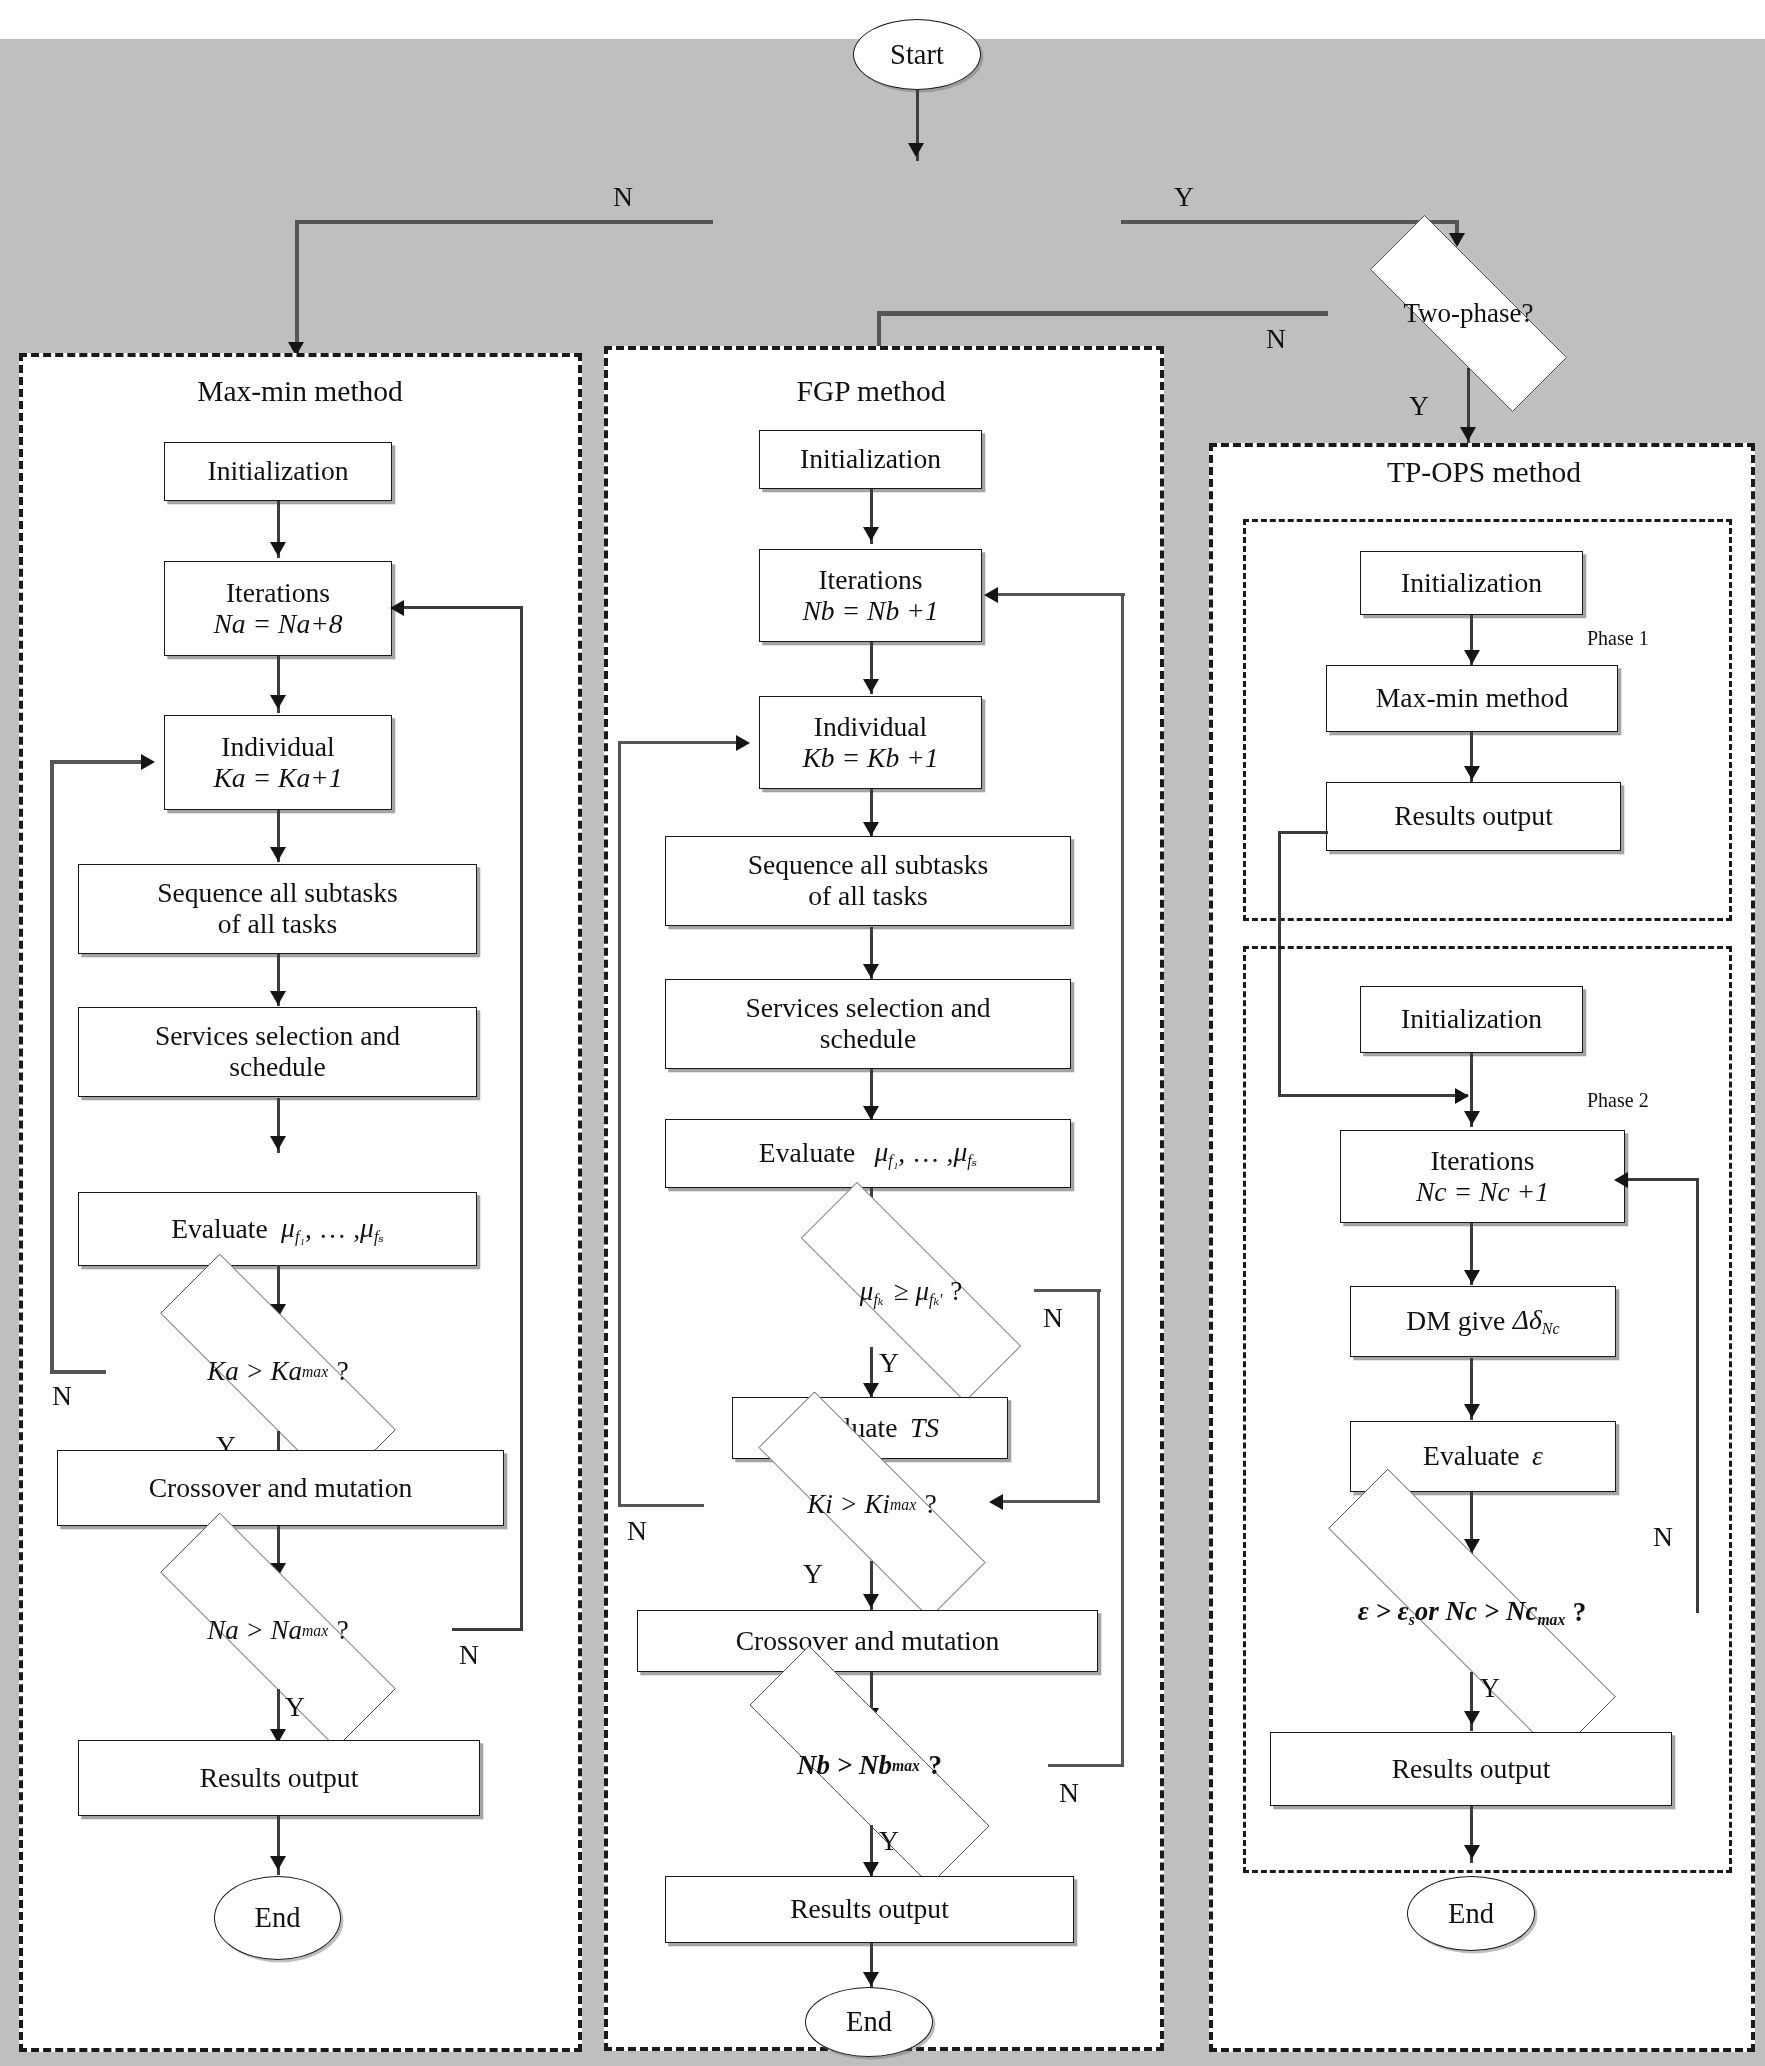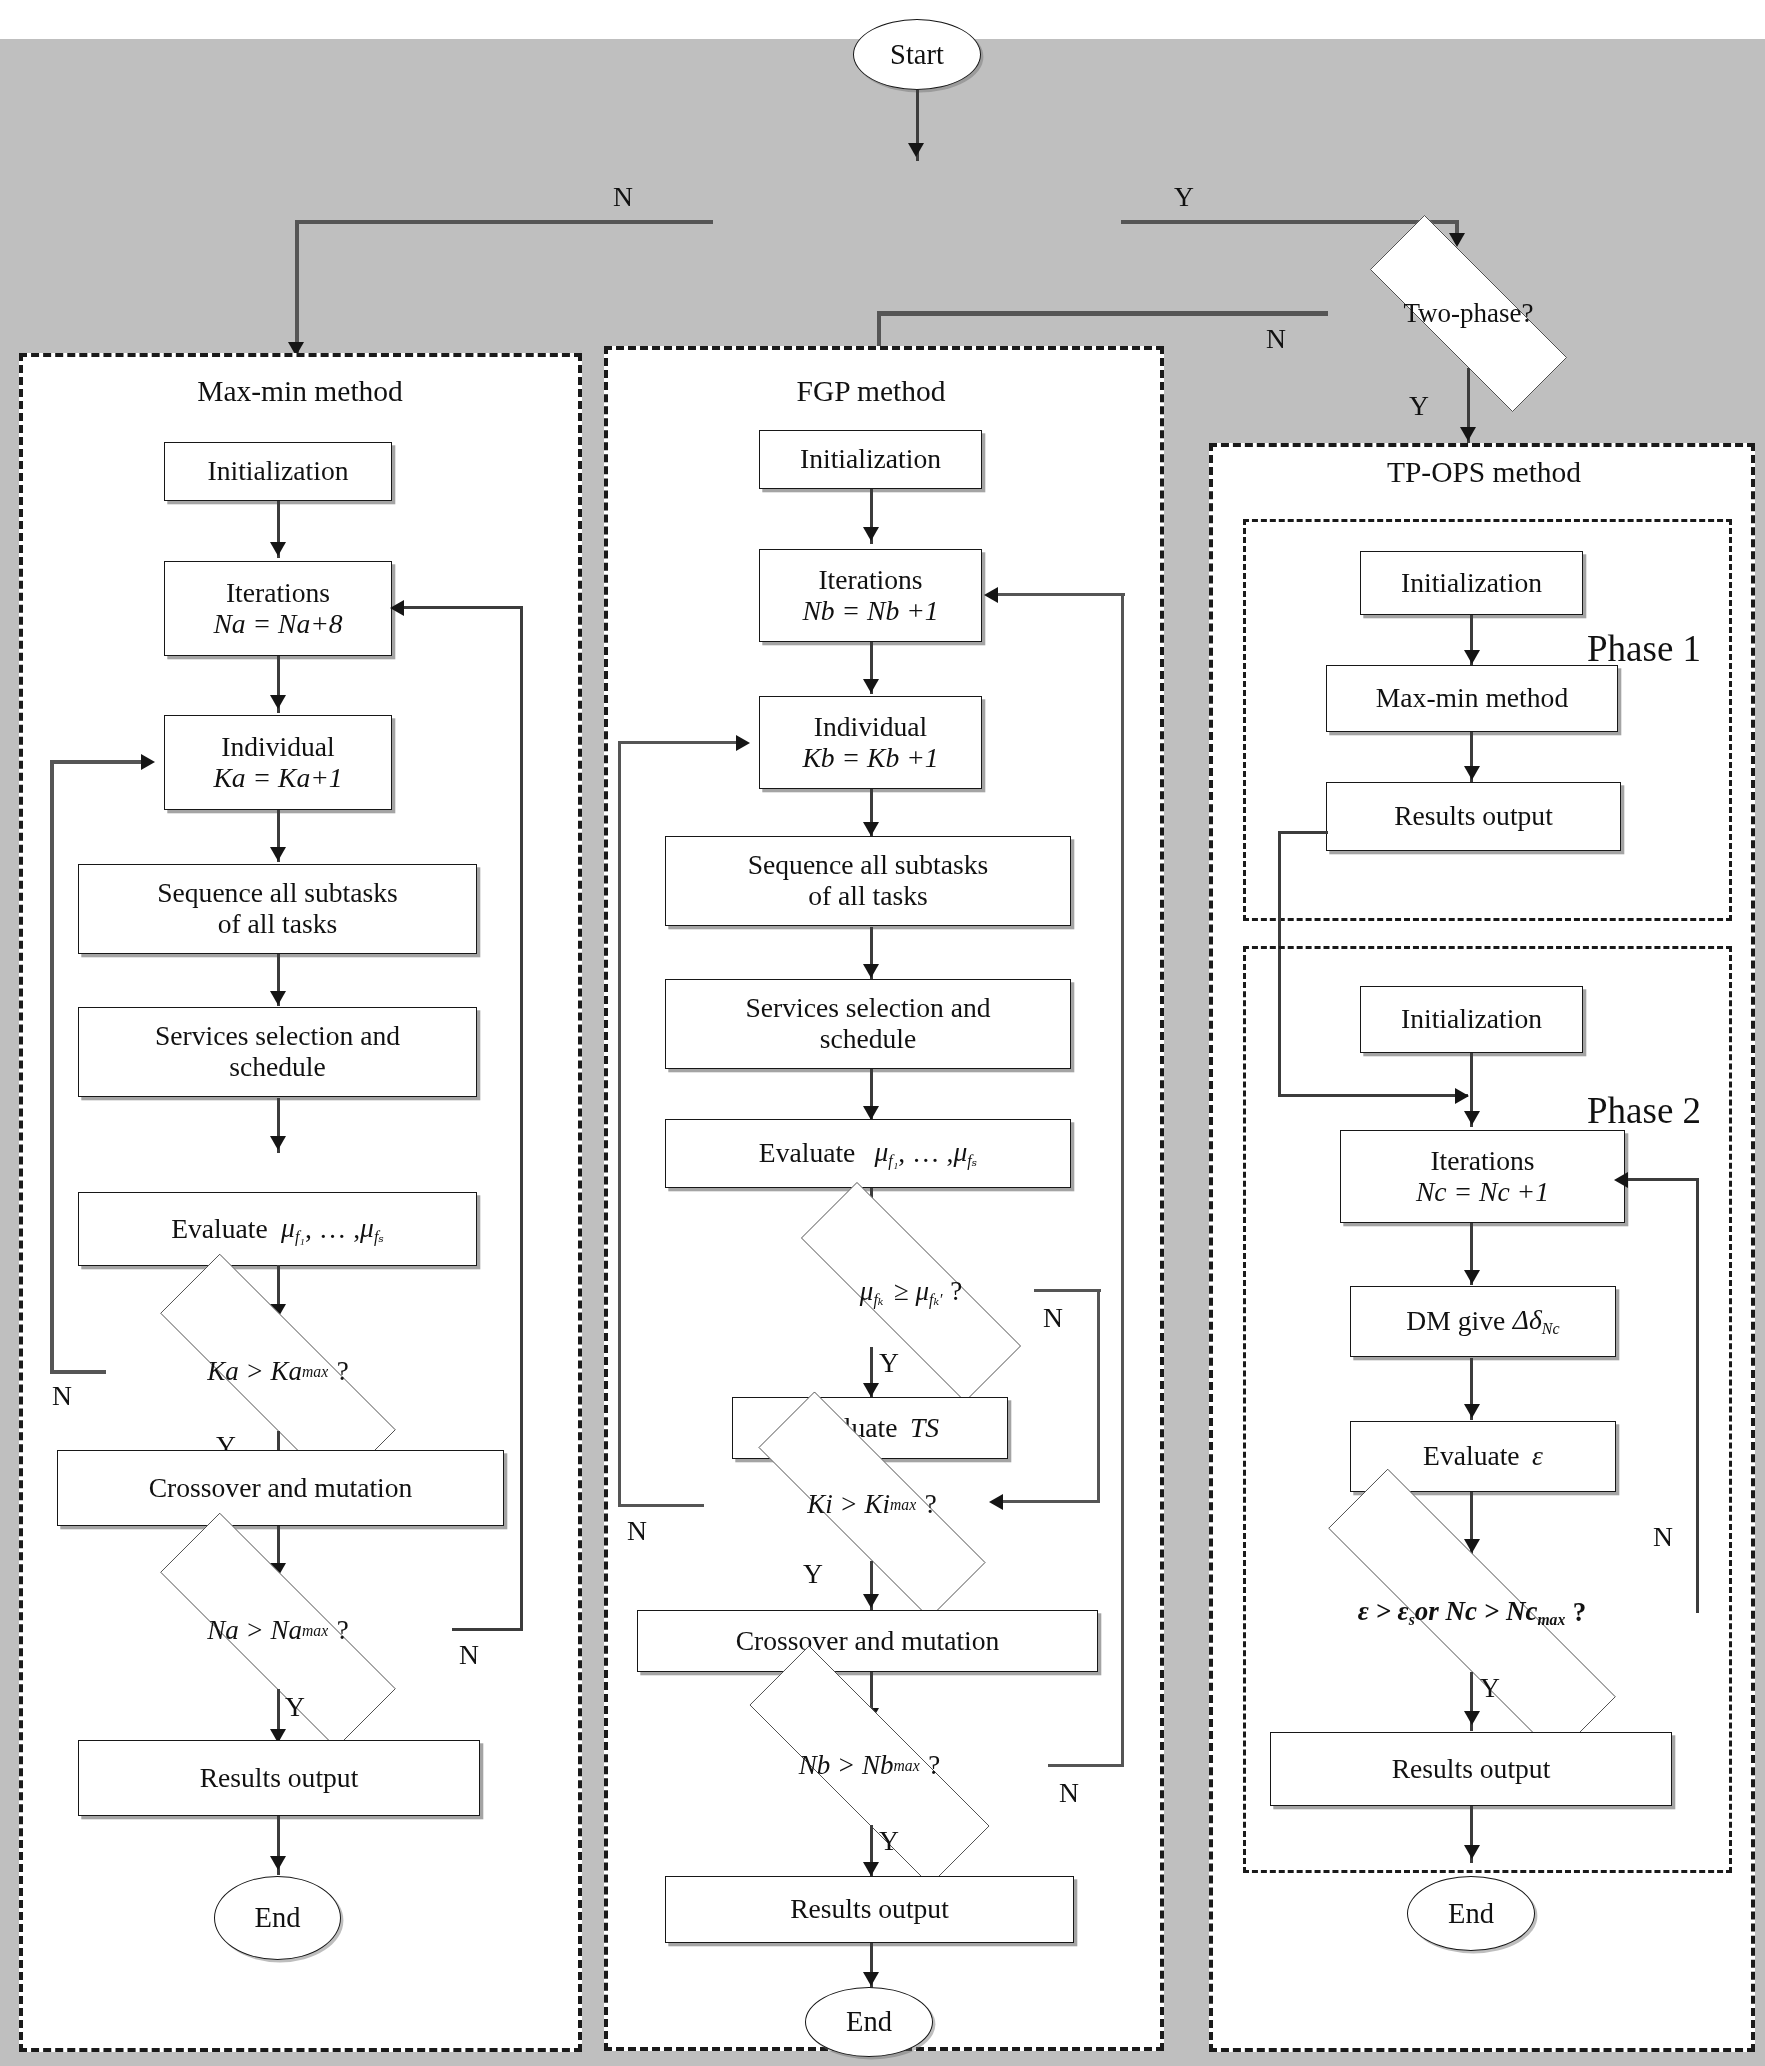--- a/index.html
+++ b/index.html
@@ -26,21 +26,21 @@
     border:3.3px dashed #1a1a1a;
     box-sizing:border-box;
   }
   .panel-title{
     position:absolute;
     font-size:29.5px;color:#111;
     text-align:center;white-space:nowrap;
     transform:translateX(-50%);
   }
   .phase-label{
-    position:absolute;font-size:37px;color:#111;white-space:nowrap;
+    position:absolute;font-size:20px;color:#111;white-space:nowrap;
   }
   
   .node{
     position:absolute;
     background:#fff;
     border:1.9px solid #171717;
     box-sizing:border-box;
     display:flex;align-items:center;justify-content:center;
     text-align:center;
     font-size:27.6px;line-height:1.12;color:#111;
@@ -338,21 +338,21 @@
   <div class="ln vln" style="left:870px;top:1561px;height:50px;"></div>
   <div class="arrow down" style="left:863px;top:1594px;"></div>
   <span class="lbl" style="left:803px;top:1558px;">Y</span>
 
   <div class="node" style="left:637px;top:1610px;width:461px;height:62px;">
     <span>Crossover and mutation</span>
     </div>
   <div class="ln vln" style="left:870px;top:1672px;height:52px;"></div>
   <div class="arrow down" style="left:863px;top:1708px;"></div>
 
-  <div class="dia" style="left:689px;top:1706px;width:361px;height:119px;">
+  <div class="dia" style="left:689px;top:1706px;width:361px;height:119px;font-weight:bold;">
     <div class="shape"></div>
     <div class="txt">
       <span class="it">Nb &gt; Nb</span>
         <sub class="it">max</sub>
         <span style="display:inline-block;width:8.6px"></span>
         <span>?</span>
     </div>
   </div>
 
   <div class="ln hln thick" style="left:1048px;top:1764px;width:76px;height:3.3px;"></div>

